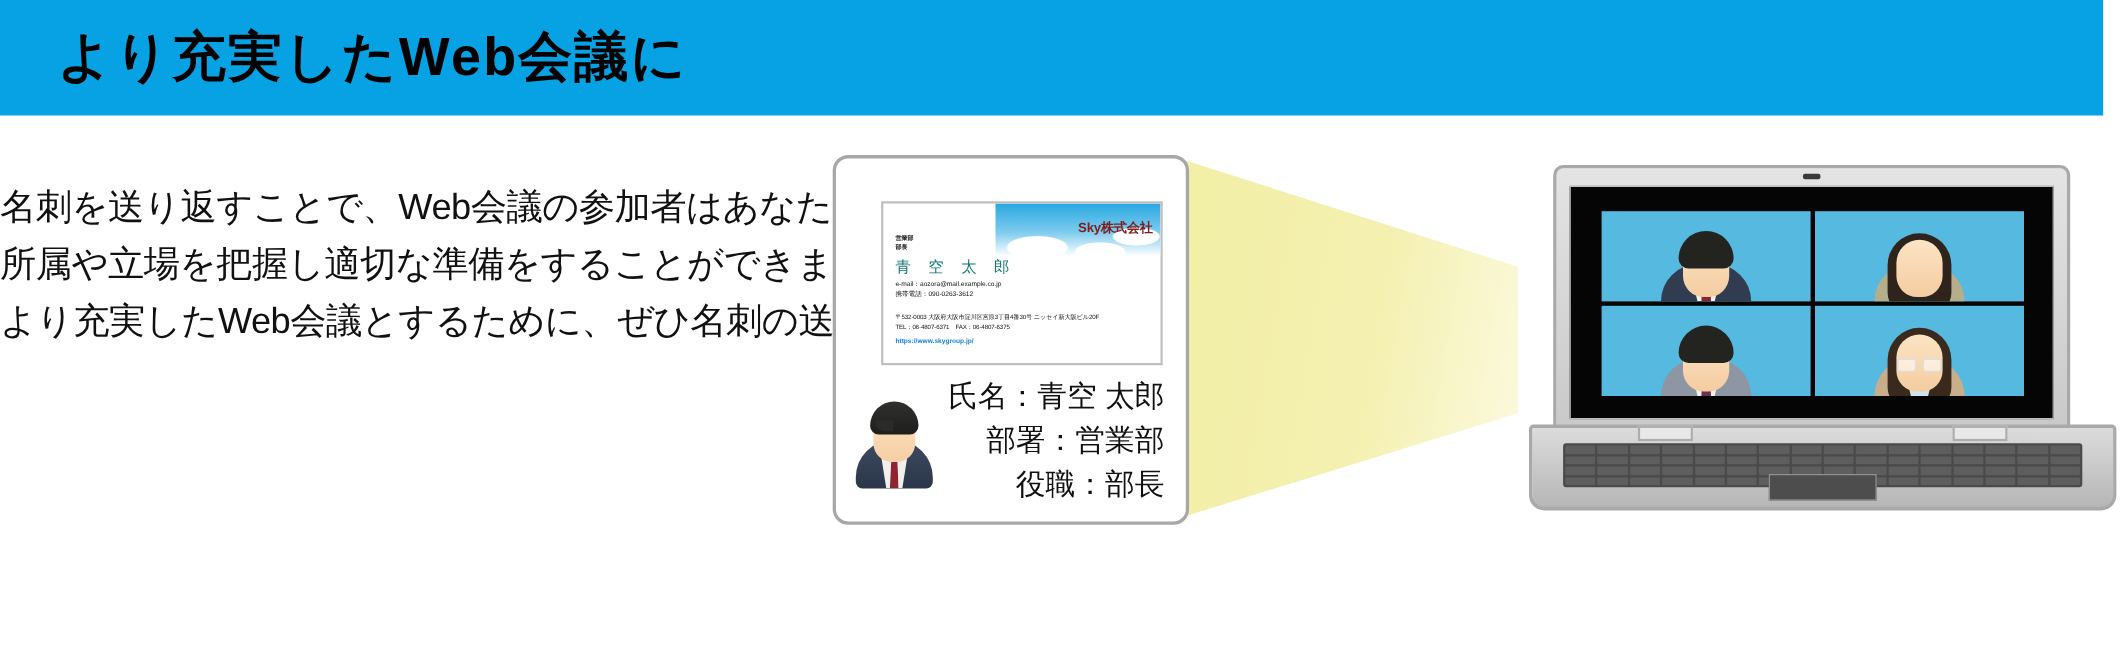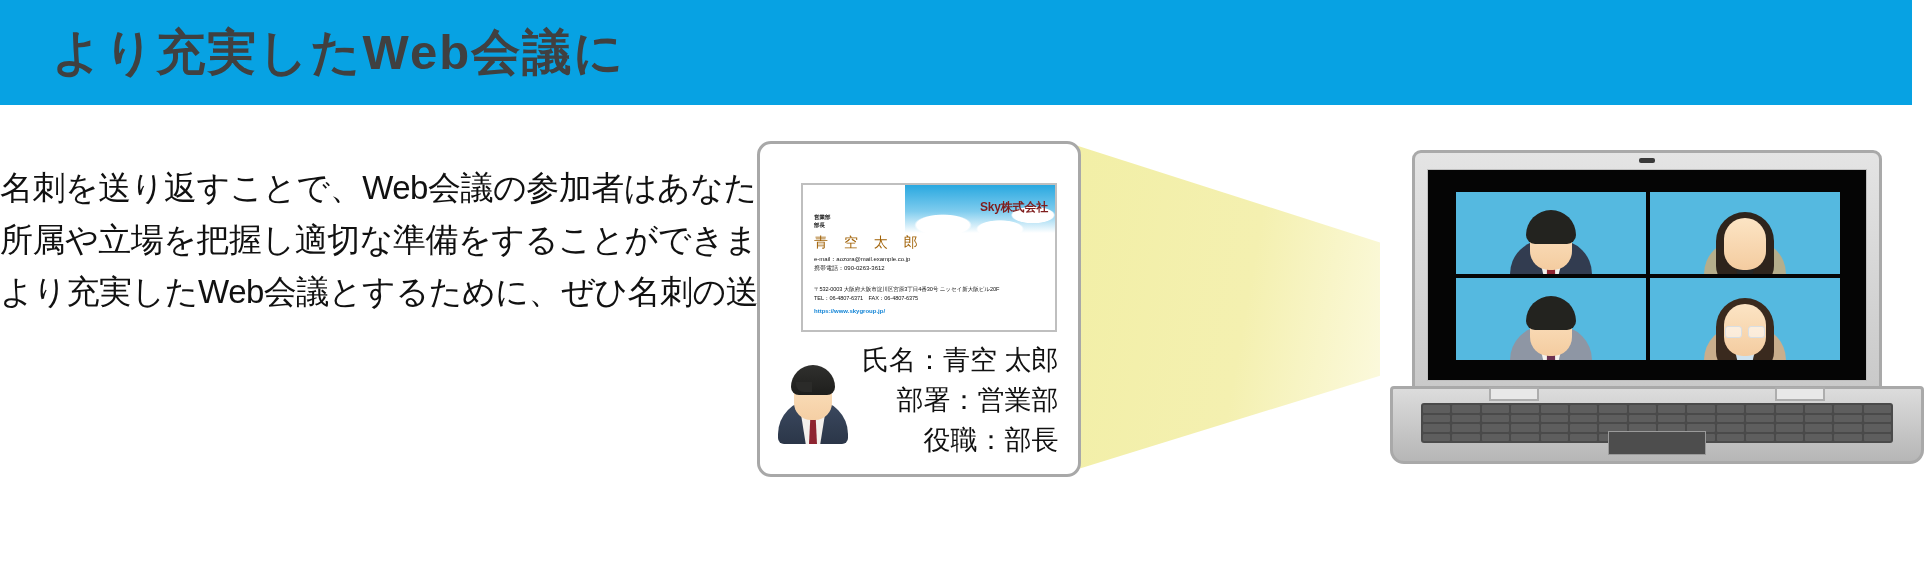--- a/index.html
+++ b/index.html
@@ -2,21 +2,21 @@
 <html><head>
 <meta charset="utf-8">
 <style>
   html,body{margin:0;padding:0;background:#ffffff;}
   body{width:1928px;height:586px;position:relative;overflow:hidden;
        font-family:"Liberation Sans","DejaVu Sans",sans-serif;}
 
   
   .banner{position:absolute;left:0;top:0;width:1912px;height:105px;
           background:#07A2E3;display:flex;align-items:center;}
-  .banner-title{color:#404040;font-size:49px;font-weight:bold;letter-spacing:2px;
+  .banner-title{color:#000000;font-size:49px;font-weight:bold;letter-spacing:2px;
                 margin-left:52px;line-height:1;}
 
   
   .body-copy{position:absolute;left:0;top:162px;width:720px;}
   .body-line{font-size:33px;color:#111111;line-height:52px;letter-spacing:-0.5px;
              white-space:nowrap;}
 
   
   .card-panel{position:absolute;left:757px;top:141px;width:318px;height:330px;
               border:3px solid #A8A8A8;border-radius:14px;background:#ffffff;}
@@ -27,21 +27,21 @@
   .bc-sky{position:absolute;right:0;top:0;width:150px;height:48px;
           background:
             radial-gradient(ellipse 48px 18px at 38px 40px,#ffffff 55%,rgba(255,255,255,0) 60%),
             radial-gradient(ellipse 40px 15px at 95px 44px,#ffffff 55%,rgba(255,255,255,0) 60%),
             radial-gradient(ellipse 34px 13px at 128px 30px,#ffffff 60%,rgba(255,255,255,0) 65%),
             linear-gradient(180deg,#29A8E0 0%,#7FCCEE 55%,#ffffff 100%);}
   .bc-logo{position:absolute;right:7px;top:14px;font-size:12px;font-weight:bold;
            color:#7f1d1d;letter-spacing:-0.2px;z-index:3;}
   .bc-dept{position:absolute;left:11px;top:28px;font-size:5.5px;color:#111;
            line-height:8px;font-weight:bold;}
-  .bc-name{position:absolute;left:11px;top:49px;font-size:14px;color:#a16207;
+  .bc-name{position:absolute;left:11px;top:49px;font-size:14px;color:#0f766e;
            letter-spacing:6px;}
   .bc-contact{position:absolute;left:11px;top:70px;font-size:6px;color:#111;
               line-height:9px;}
   .bc-addr{position:absolute;left:11px;top:100px;font-size:5.6px;color:#111;
            line-height:9px;letter-spacing:-0.1px;}
   .bc-url{position:absolute;left:11px;top:123px;font-size:6px;color:#1284D6;
           font-weight:bold;}
 
   
   .person-row{position:absolute;left:14px;top:196px;display:flex;align-items:center;}

